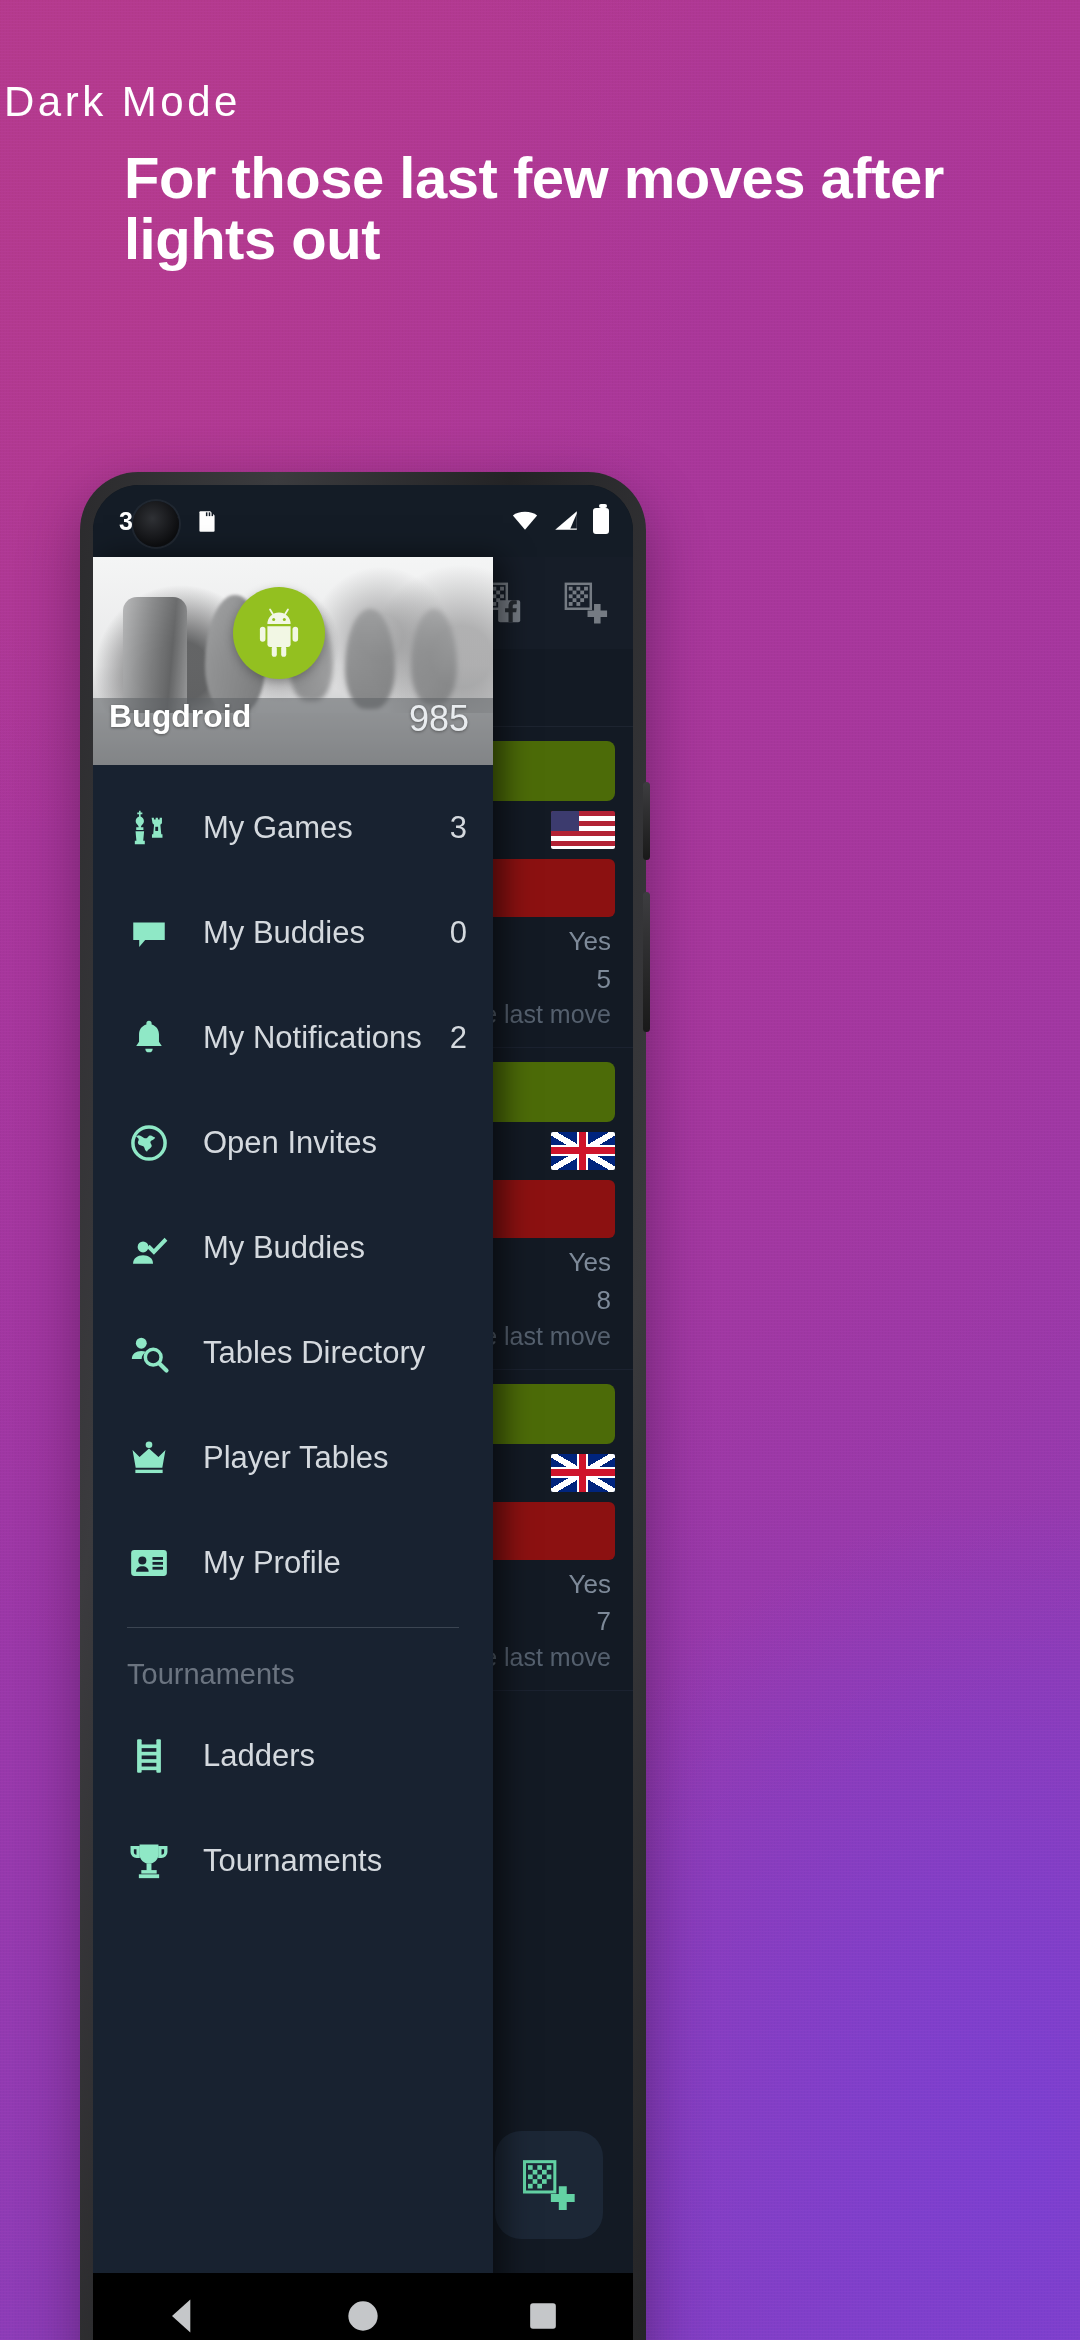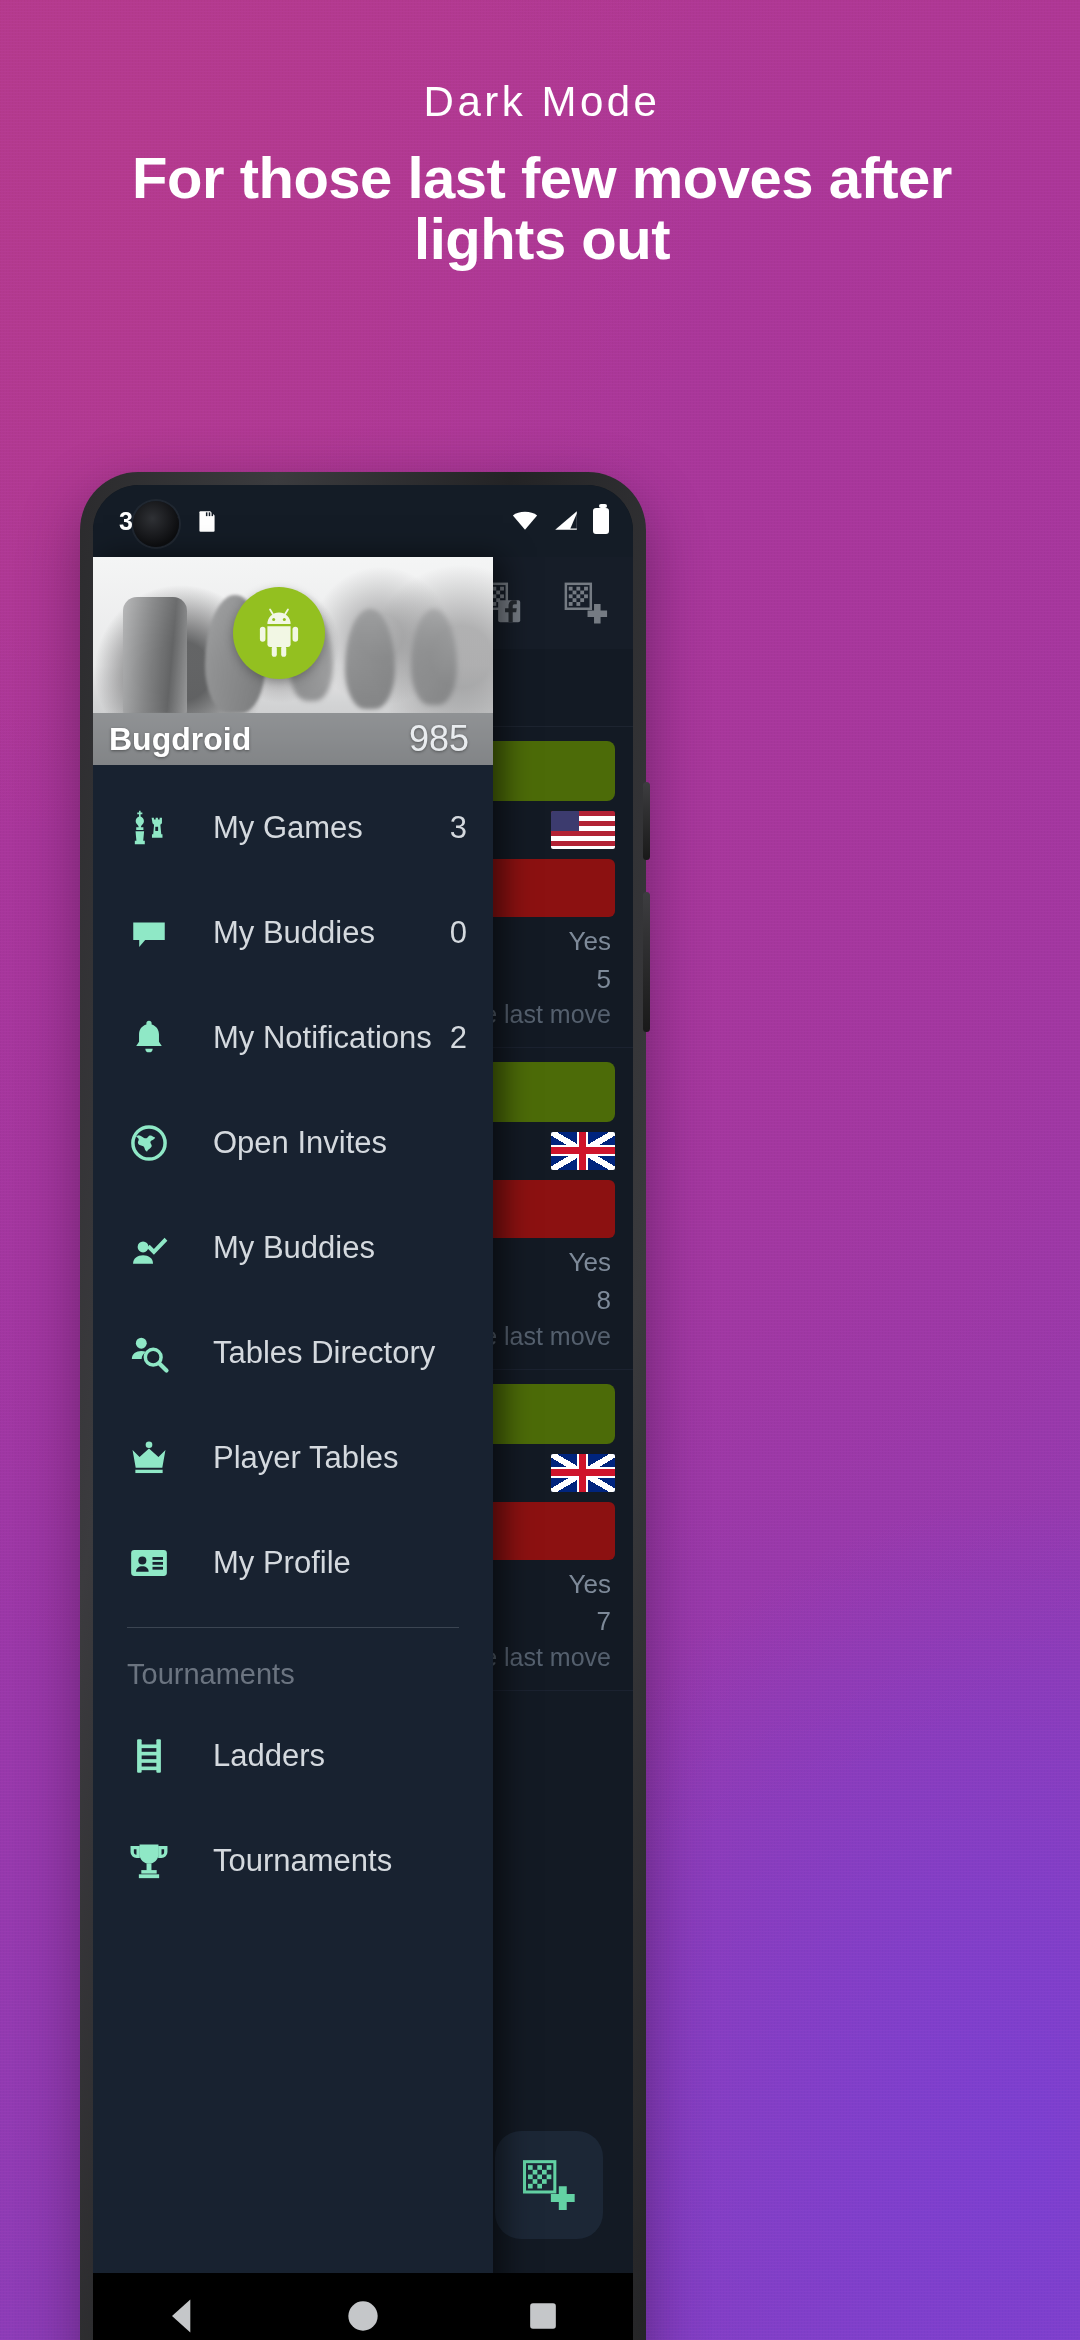--- a/index.html
+++ b/index.html
@@ -26,21 +26,21 @@
     background-image:
       repeating-linear-gradient(0deg, rgba(255,255,255,.6) 0 1px, rgba(0,0,0,0) 1px 3px),
       repeating-linear-gradient(90deg, rgba(0,0,0,.5) 0 1px, rgba(0,0,0,0) 1px 3px);
     mix-blend-mode:overlay;
     pointer-events:none;
   }
 
   
   #headings{
     position:absolute; left:4px; right:0; top:78px;
-    text-align:center; z-index:5;
+    text-align:left; z-index:5;
   }
   #eyebrow{
     color:#ffffff;
     font-size:42px;
     font-weight:400;
     letter-spacing:3.5px;
     line-height:1.15;
   }
   #headline{
     color:#ffffff;
@@ -211,36 +211,36 @@
          background:linear-gradient(180deg,#c9cfd4,#aab1b8);}
 
   #avatar{
     position:absolute; left:140px; top:30px;
     width:92px;height:92px;border-radius:50%;
     background:#93c020;
     display:flex;align-items:center;justify-content:center;
     box-shadow:0 3px 10px rgba(0,0,0,.25);
   }
   #header-strip{
-    position:absolute; left:0;right:0;bottom:0;height:52px;
+    position:absolute; left:0;right:0;bottom:0;height:67px;
     background:rgba(92,96,101,.55);
-    display:flex;align-items:center;
+    display:flex;
     padding:0 24px 0 16px;
   }
   #user-name{ color:#ffffff; font-size:32px; font-weight:700; text-shadow:0 1px 3px rgba(0,0,0,.4); }
   #user-rating{ margin-left:auto; color:#e9ecef; font-size:36px; text-shadow:0 1px 3px rgba(0,0,0,.4);}
 
   #drawer-list{ padding:10px 0 0 0; overflow:hidden; flex:1 1 auto;}
   .d-item{
     display:flex; align-items:center;
     height:105px;
     padding-left:34px; padding-right:26px;
   }
   .d-ico{ width:44px;height:44px; flex:0 0 44px; display:flex;align-items:center;justify-content:center;}
-  .d-label{ color:#d4d9de; font-size:31px; margin-left:42px; white-space:nowrap;}
+  .d-label{ color:#d4d9de; font-size:31px; margin-left:32px; white-space:nowrap;}
   .d-count{ margin-left:auto; color:#d4d9de; font-size:31px;}
   #divider{ height:1px; background:#3b4552; margin:12px 34px 0 34px;}
   #subs-label{ color:#6b7480; font-size:29px; padding:30px 0 12px 34px;}
 </style>
 </head>
 <body>
 
 <div id="backdrop"></div>
 <div id="grain"></div>
 

